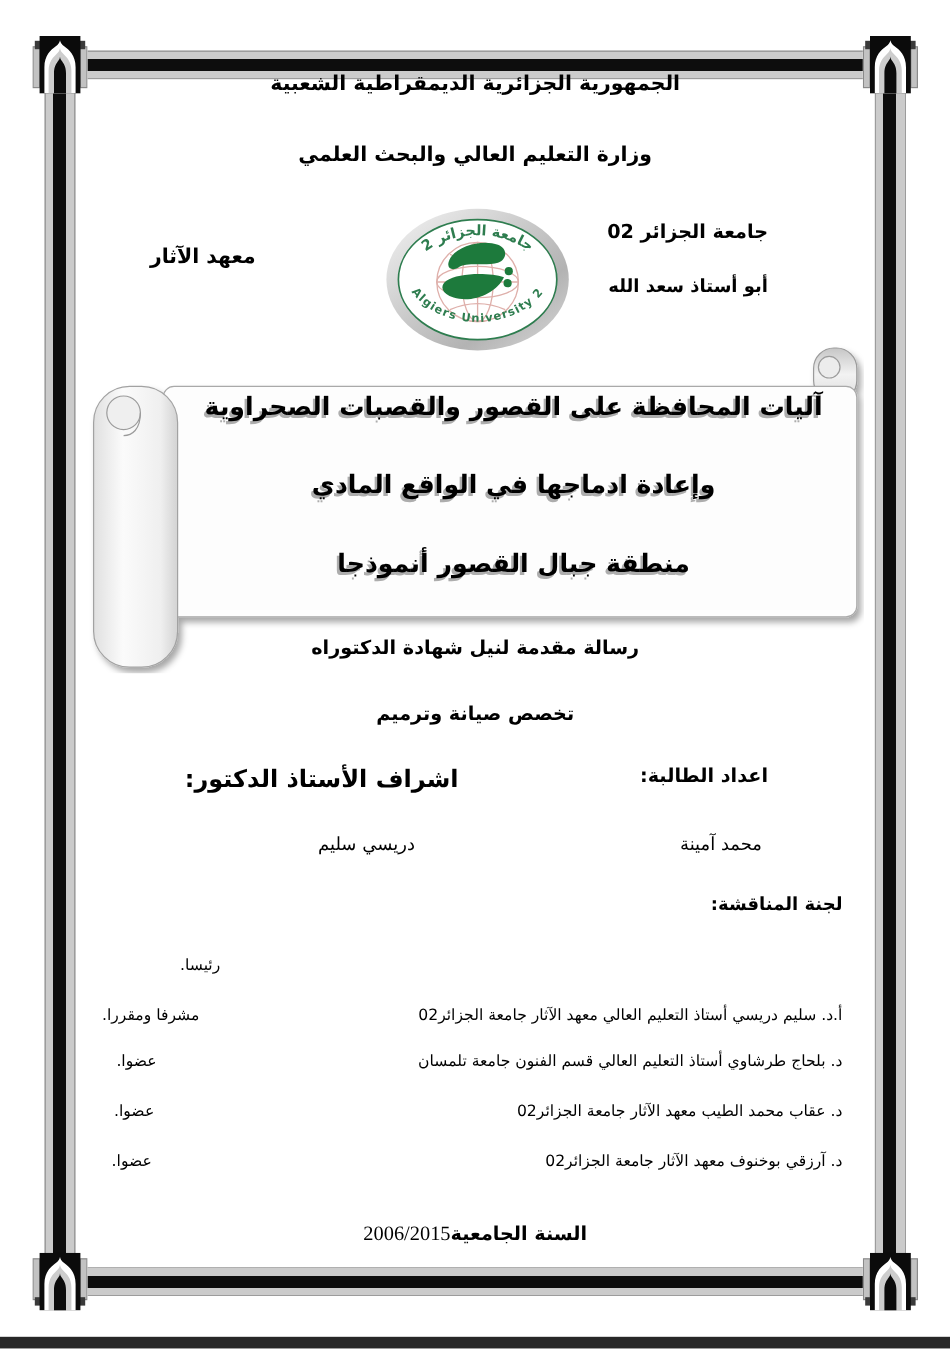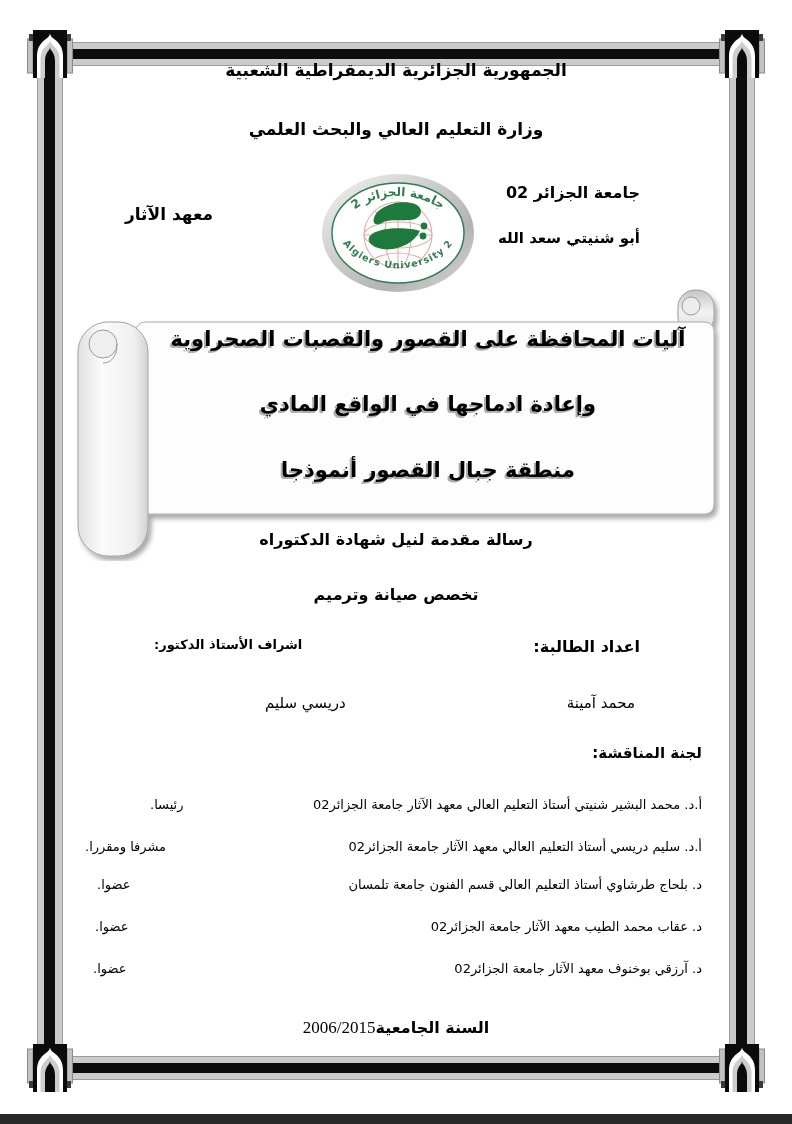--- a/index.html
+++ b/index.html
@@ -43,21 +43,21 @@
   .univ-line1{top:183px;right:152px;font-weight:bold;font-size:16px;text-align:right;}
   .univ-line2{top:229px;right:152px;font-weight:bold;font-size:15px;text-align:right;}
   .institute{top:204px;left:103px;width:132px;text-align:center;font-weight:bold;font-size:17px;}
   .scroll-wrap{left:72px;top:286px;width:648px;height:275px;}
   .title-line{position:absolute;left:0;width:560px;text-align:center;
     font-weight:bold;font-size:21px;text-shadow:-2px 2px 0 #adadad;}
   .t1{top:327px;} .t2{top:392px;} .t3{top:458px;}
   .statement{top:530px;font-weight:bold;font-size:16px;}
   .specialty{top:585px;font-weight:bold;font-size:16px;}
   .student-label{top:637px;right:152px;font-weight:bold;font-size:16px;}
-  .supervisor-label{top:637px;left:154px;font-weight:bold;font-size:13px;text-align:left;direction:rtl;}
+  .supervisor-label{top:637px;left:154px;font-weight:bold;font-size:20px;text-align:left;direction:rtl;}
   .student-name{top:694px;right:157px;font-size:15px;}
   .supervisor-name{top:694px;left:265px;font-size:15px;}
   .committee-heading{top:744px;right:90px;font-weight:bold;font-size:15px;}
   .committee{position:absolute;left:85px;top:0;width:617px;height:1000px;pointer-events:none;}
   .committee-row{position:absolute;right:0;width:617px;height:22px;font-size:13px;}
   .committee-row .name{position:absolute;right:0;top:0;white-space:nowrap;}
   .committee-row .role{position:absolute;top:0;white-space:nowrap;}
   .row-0{top:797px;} .row-1{top:839px;} .row-2{top:877px;} .row-3{top:919px;} .row-4{top:961px;}
   .row-0 .role{left:65px;} .row-1 .role{left:0px;} .row-2 .role{left:12px;}
   .row-3 .role{left:10px;} .row-4 .role{left:8px;}
@@ -121,21 +121,21 @@
       <path d="M10,48 V26 C10,16 15.5,11.5 19.5,8.5 C21.5,7 22.6,5.8 23,3.5 C23.4,5.8 24.5,7 26.5,8.5 C30.5,11.5 36,16 36,26 V48 Z" fill="#ffffff"></path>
       <path d="M13.5,48 V29 C13.5,21 17.5,17.5 20.5,14.5 C22,13 22.8,12 23,10 C23.2,12 24,13 25.5,14.5 C28.5,17.5 32.5,21 32.5,29 V48 Z" fill="#cdcdcd"></path>
       <path d="M18,48 V31 C18,25.5 20,22.8 21.6,20.6 C22.4,19.5 22.9,18.6 23,17 C23.1,18.6 23.6,19.5 24.4,20.6 C26,22.8 28,25.5 28,31 V48 Z" fill="#0b0b0b"></path>
     </svg>
   </div>
 
   <div class="abs center-line h-line" style="top:60px">الجمهورية الجزائرية الديمقراطية الشعبية</div>
   <div class="abs center-line h-line" style="top:119px">وزارة التعليم العالي والبحث العلمي</div>
 
   <div class="abs univ-line1">جامعة الجزائر 02</div>
-  <div class="abs univ-line2">أبو شنيتي سعد الله</div>
+  <div class="abs univ-line2">أبو أستاذ سعد الله</div>
   <div class="abs institute">معهد الآثار</div>
 
   <div class="abs" style="left:320px;top:172px;width:156px;height:122px;">
     <svg viewBox="0 0 156 122" width="156" height="122">
       <defs>
         <linearGradient id="silver" x1="0" y1="0" x2="1" y2="1">
           <stop offset="0" stop-color="#f4f4f4"></stop>
             <stop offset="0.45" stop-color="#c9c9c9"></stop>
           <stop offset="0.7" stop-color="#b3b3b3"></stop>
             <stop offset="1" stop-color="#dadada"></stop>
@@ -206,21 +206,20 @@
   <div class="abs center-line specialty">تخصص صيانة وترميم</div>
 
   <div class="abs student-label">اعداد الطالبة:</div>
   <div class="abs supervisor-label">اشراف الأستاذ الدكتور:</div>
   <div class="abs student-name">محمد آمينة</div>
   <div class="abs supervisor-name">دريسي سليم</div>
 
   <div class="abs committee-heading">لجنة المناقشة:</div>
   <div class="committee">
     <div class="committee-row row-0">
-      <span class="name">أ.د. محمد البشير شنيتي أستاذ التعليم العالي معهد الآثار جامعة الجزائر02</span>
       <span class="role">رئيسا.</span>
     </div>
     <div class="committee-row row-1">
       <span class="name">أ.د. سليم دريسي أستاذ التعليم العالي معهد الآثار جامعة الجزائر02</span>
       <span class="role">مشرفا ومقررا.</span>
     </div>
     <div class="committee-row row-2">
       <span class="name">د. بلحاج طرشاوي أستاذ التعليم العالي قسم الفنون جامعة تلمسان</span>
       <span class="role">عضوا.</span>
     </div>

